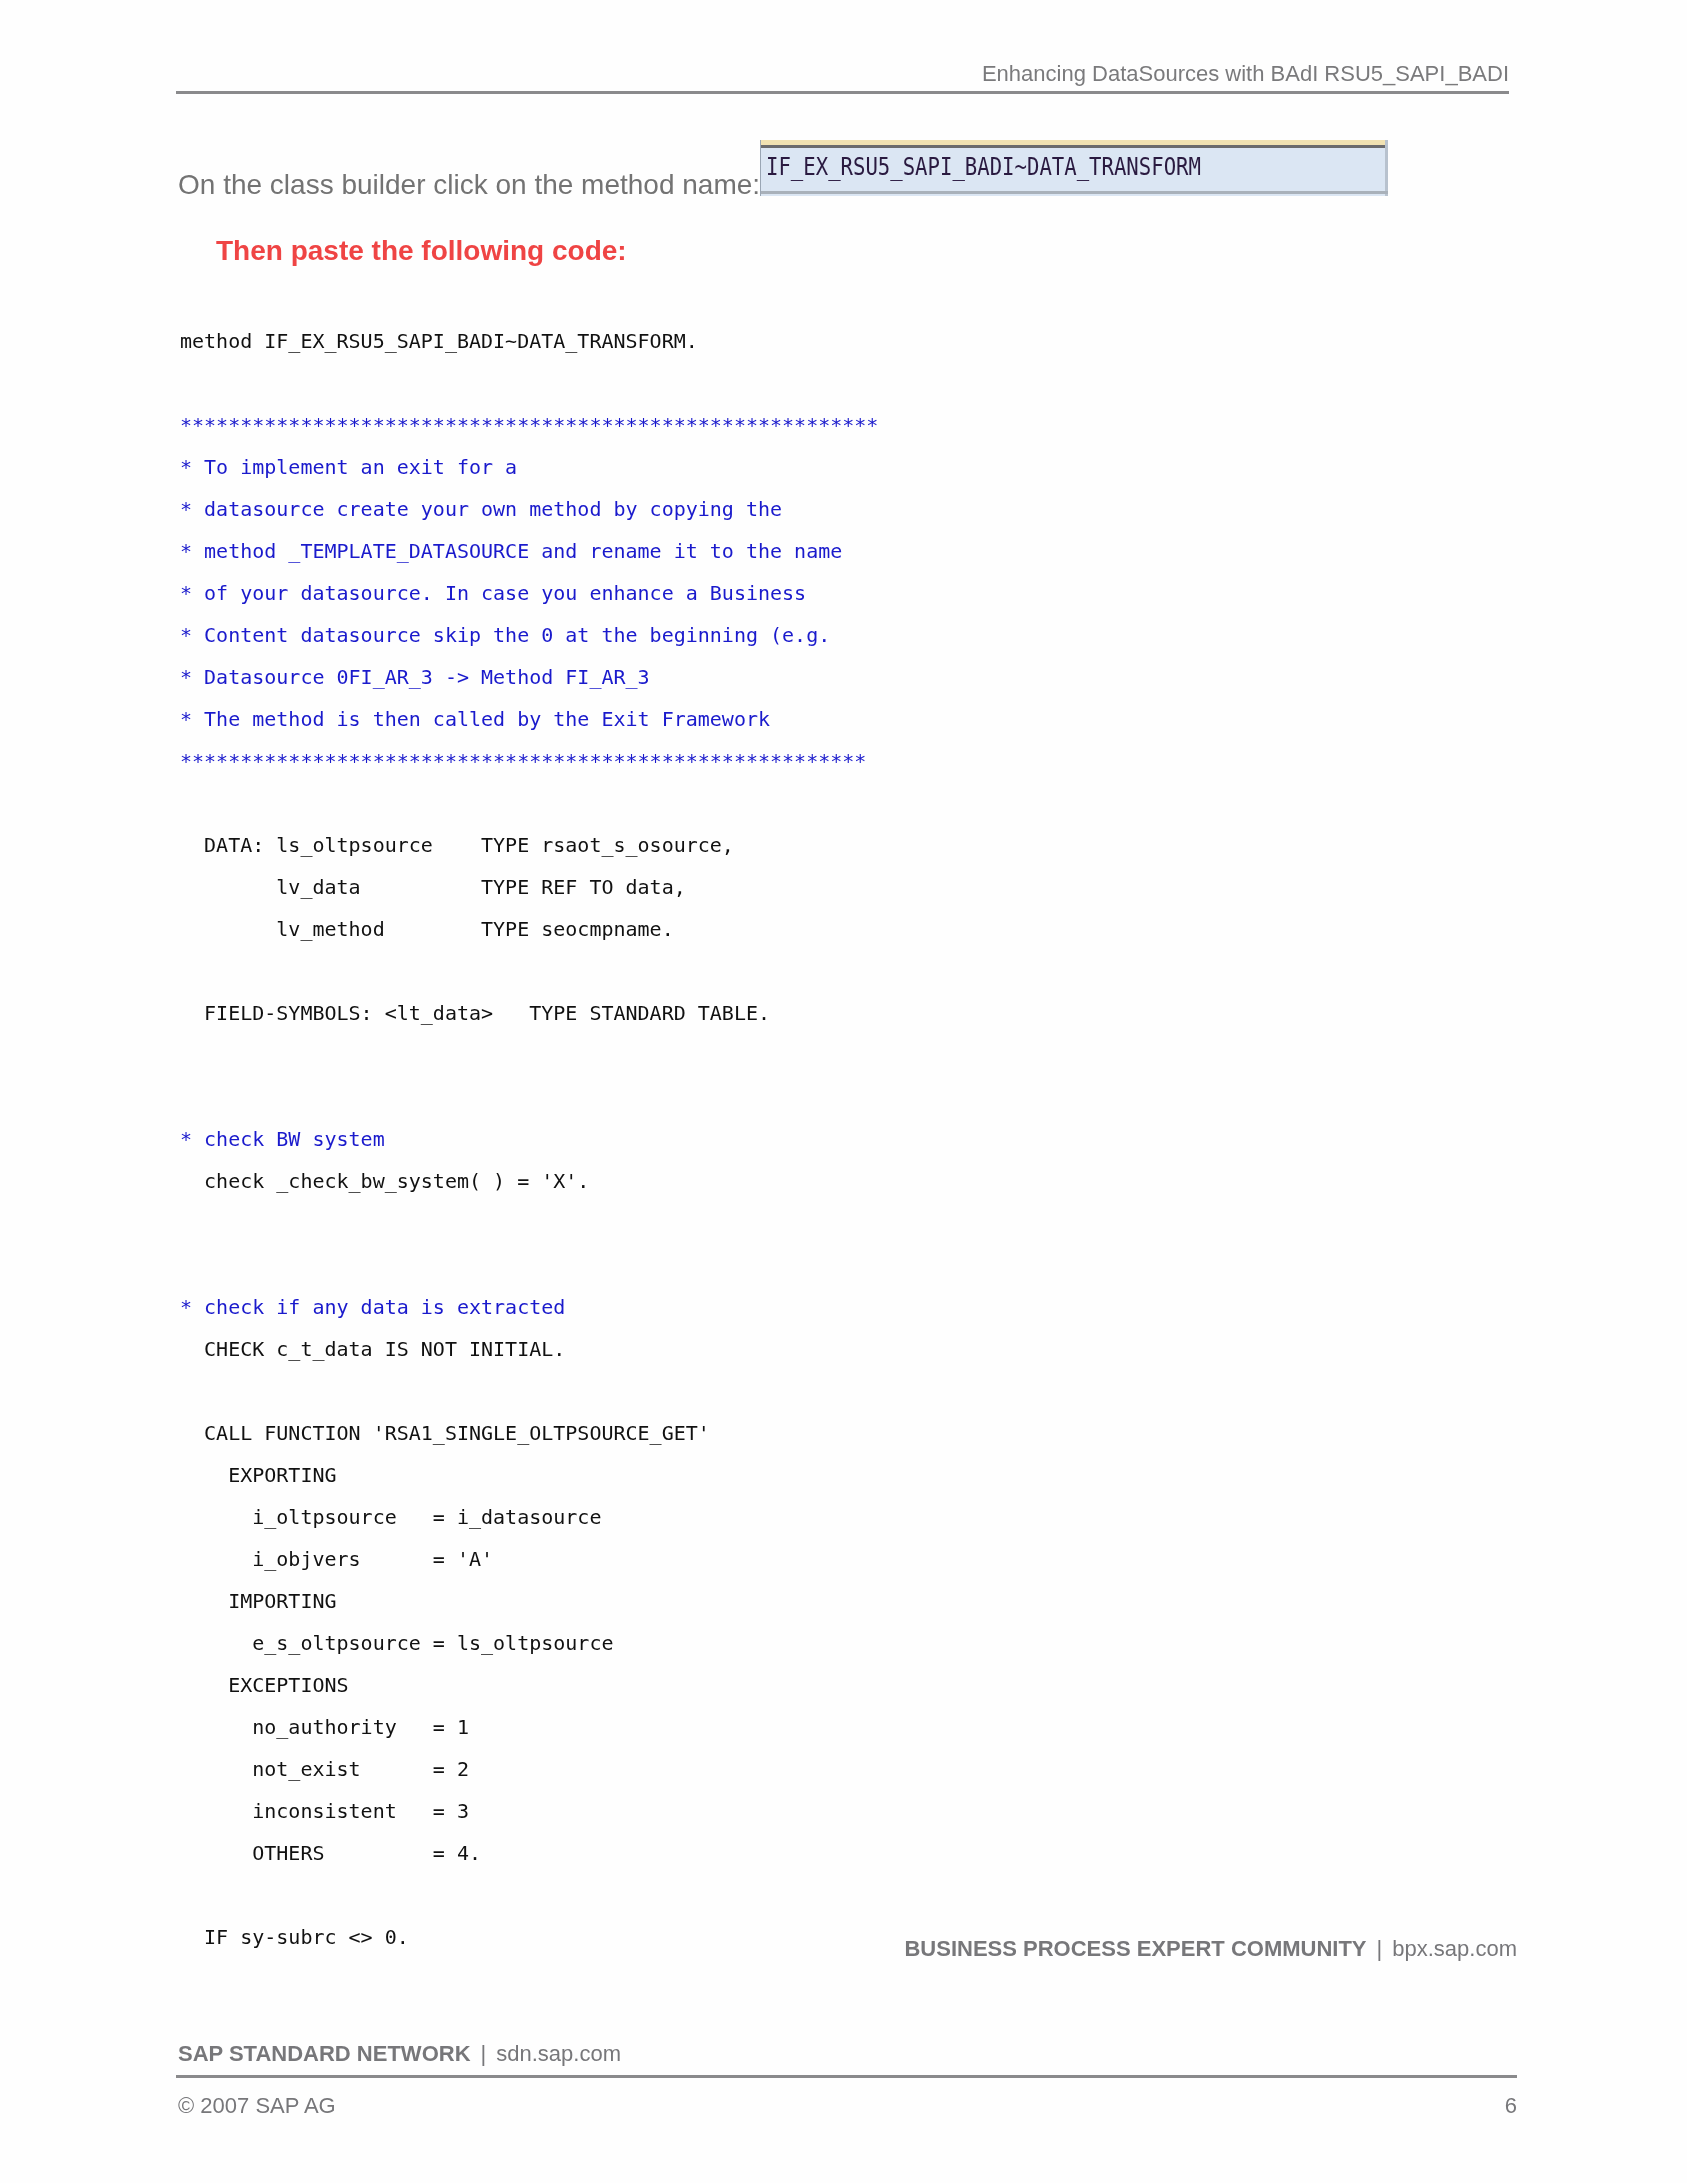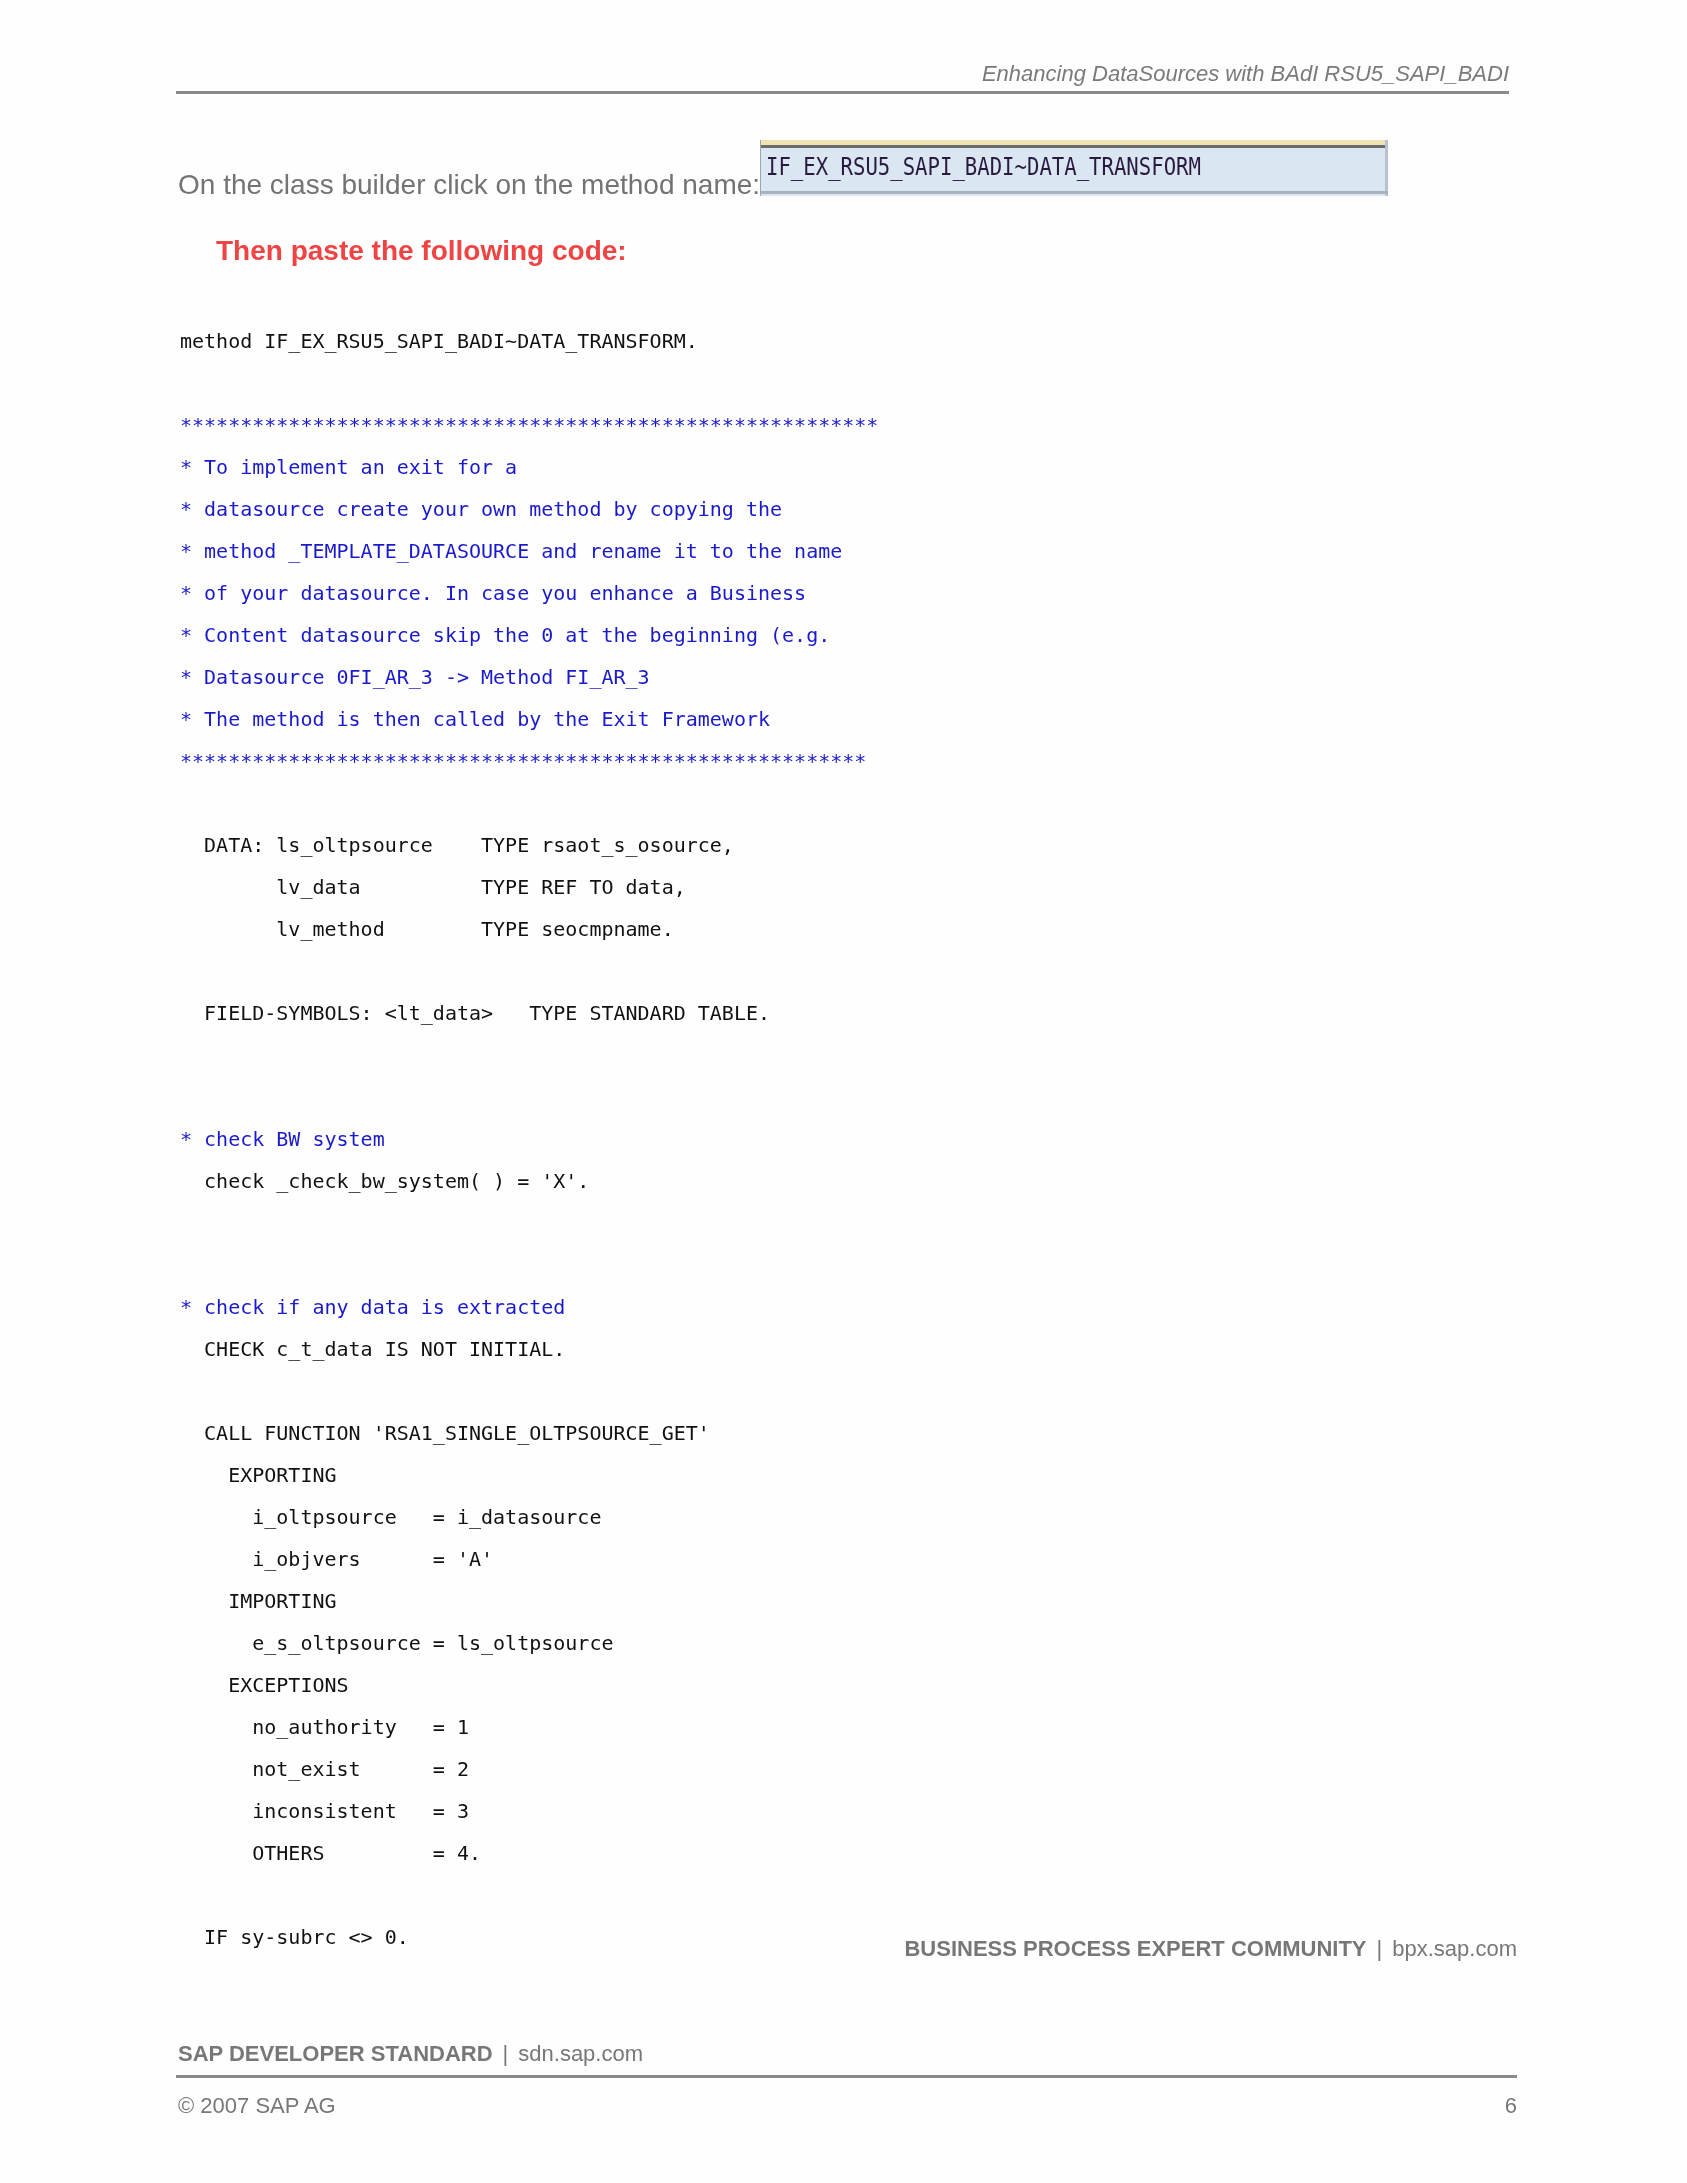--- a/index.html
+++ b/index.html
@@ -2,21 +2,21 @@
 <html style="font-size:13px"><head>
 <meta charset="utf-8">
 <style>
   html, body { margin: 0; padding: 0; }
   body {
     width: 1687px; height: 2183px; background: #fefefe; position: relative;
     overflow: hidden; font-family: "Liberation Sans", sans-serif;
   }
   .header-title {
     position: absolute; right: 178px; top: 61px;
-    font-style: italic; font-size: 22px; color: #7a7a7c;
+    font-size: 22px; color: #7a7a7c;
   }
   .header-rule {
     position: absolute; left: 176px; width: 1333px; top: 91px;
     height: 2.5px; background: #8a8a8c;
   }
   .intro {
     position: absolute; left: 178px; top: 169px; font-size: 28px; color: #737373;
   }
   .method-shot {
     position: absolute; left: 760px; top: 140px; width: 628px; height: 56px;
@@ -82,21 +82,21 @@
   <div class="rightedge"></div>
   <div class="bottombar"></div>
   <span class="name">IF_EX_RSU5_SAPI_BADI~DATA_TRANSFORM</span>
 </div>
 
 <div class="subheading">Then paste the following code:</div>
 
 <pre class="code" id="code-block"><span class="ln">method IF_EX_RSU5_SAPI_BADI~DATA_TRANSFORM.</span><span class="ln"></span><span class="ln cm">**********************************************************</span><span class="ln cm">* To implement an exit for a</span><span class="ln cm">* datasource create your own method by copying the</span><span class="ln cm">* method _TEMPLATE_DATASOURCE and rename it to the name</span><span class="ln cm">* of your datasource. In case you enhance a Business</span><span class="ln cm">* Content datasource skip the 0 at the beginning (e.g.</span><span class="ln cm">* Datasource 0FI_AR_3 -&gt; Method FI_AR_3</span><span class="ln cm">* The method is then called by the Exit Framework</span><span class="ln cm">*********************************************************</span><span class="ln"></span><span class="ln">  DATA: ls_oltpsource    TYPE rsaot_s_osource,</span><span class="ln">        lv_data          TYPE REF TO data,</span><span class="ln">        lv_method        TYPE seocmpname.</span><span class="ln"></span><span class="ln">  FIELD-SYMBOLS: &lt;lt_data&gt;   TYPE STANDARD TABLE.</span><span class="ln"></span><span class="ln"></span><span class="ln cm">* check BW system</span><span class="ln">  check _check_bw_system( ) = 'X'.</span><span class="ln"></span><span class="ln"></span><span class="ln cm">* check if any data is extracted</span><span class="ln">  CHECK c_t_data IS NOT INITIAL.</span><span class="ln"></span><span class="ln">  CALL FUNCTION 'RSA1_SINGLE_OLTPSOURCE_GET'</span><span class="ln">    EXPORTING</span><span class="ln">      i_oltpsource   = i_datasource</span><span class="ln">      i_objvers      = 'A'</span><span class="ln">    IMPORTING</span><span class="ln">      e_s_oltpsource = ls_oltpsource</span><span class="ln">    EXCEPTIONS</span><span class="ln">      no_authority   = 1</span><span class="ln">      not_exist      = 2</span><span class="ln">      inconsistent   = 3</span><span class="ln">      OTHERS         = 4.</span><span class="ln"></span><span class="ln">  IF sy-subrc &lt;&gt; 0.</span></pre>
 
 <div class="footer-left">
-  <b>SAP DEVELOPER STANDARD</b><span class="sep">|</span><span>sdn.sap.com</span>
+  <b>SAP STANDARD NETWORK</b><span class="sep">|</span><span>sdn.sap.com</span>
 </div>
 <div class="footer-right">
   <b>BUSINESS PROCESS EXPERT COMMUNITY</b><span class="sep">|</span><span>bpx.sap.com</span>
 </div>
 <div class="footer-rule"></div>
 <div class="copyright">© 2007 SAP AG</div>
 <div class="page-num">6</div>
 
 
 </body></html>

